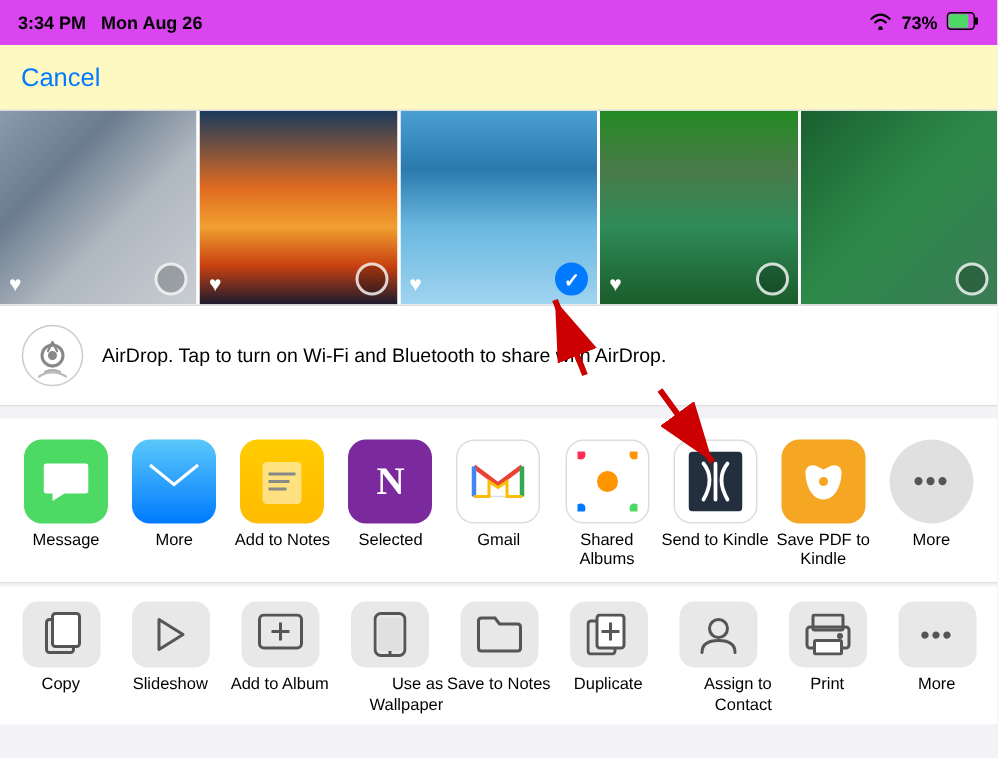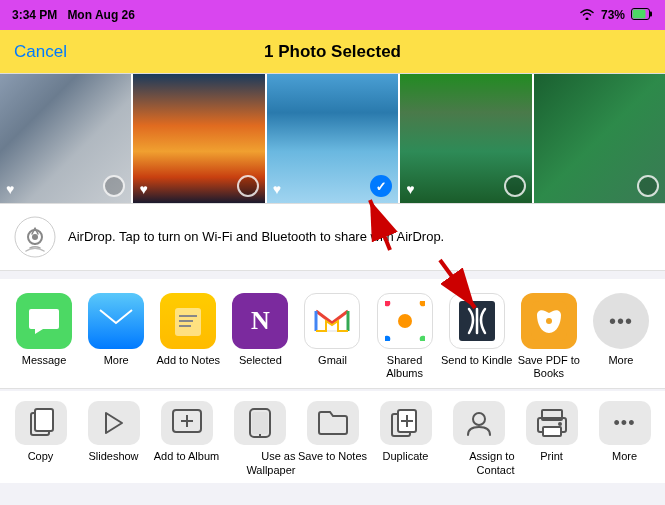--- a/index.html
+++ b/index.html
@@ -26,21 +26,21 @@
     }
     .status-right {
       display: flex;
       align-items: center;
       gap: 6px;
     }
 
     
     .nav-bar {
       height: 44px;
-      background: #fde047;
+      background: #fef9c3;
       border-bottom: 1px solid #ddd;
       display: flex;
       align-items: center;
       justify-content: center;
       position: relative;
     }
     .nav-cancel {
       position: absolute;
       left: 14px;
       color: #007aff;
@@ -253,21 +253,20 @@
         <rect x="0.5" y="0.5" width="18" height="11" rx="2.5" stroke="#000" stroke-width="1" fill="none"></rect>
         <rect x="18.5" y="3.5" width="2.5" height="5" rx="1" fill="#000"></rect>
         <rect x="1.5" y="1.5" width="13" height="9" rx="1.5" fill="#4cd964"></rect>
       </svg>
     </span>
   </div>
 </div>
 
 <div class="nav-bar">
   <span class="nav-cancel">Cancel</span>
-  <span class="nav-title">1 Photo Selected</span>
 </div>
 
 <div class="photo-strip">
   <div class="photo-thumb photo-1">
     <div class="thumb-bg"></div>
     <span class="heart-icon">♥</span>
     <div class="circle-check"></div>
   </div>
   <div class="photo-thumb photo-2">
     <div class="thumb-bg"></div>
@@ -391,21 +390,21 @@
     </div>
 
     <div class="app-item">
       <div class="app-icon icon-books">
         <svg width="36" height="40" viewBox="0 0 36 40">
           <rect width="36" height="40" rx="8" fill="#f5a623"></rect>
           <path d="M18 32 C10 32 6 22 6 14 C6 10 10 8 14 10 L18 12 L22 10 C26 8 30 10 30 14 C30 22 26 32 18 32Z" fill="white"></path>
           <circle cx="18" cy="20" r="3" fill="#f5a623"></circle>
         </svg>
       </div>
-      <span class="app-label">Save PDF to Books</span>
+      <span class="app-label">Save PDF to Kindle</span>
     </div>
 
     <div class="app-item">
       <div class="app-icon" style="background:#e0e0e0;border-radius:50%;width:56px;height:56px;display:flex;align-items:center;justify-content:center;">
         <span class="three-dots">•••</span>
       </div>
       <span class="app-label">More</span>
     </div>
   </div>
 

